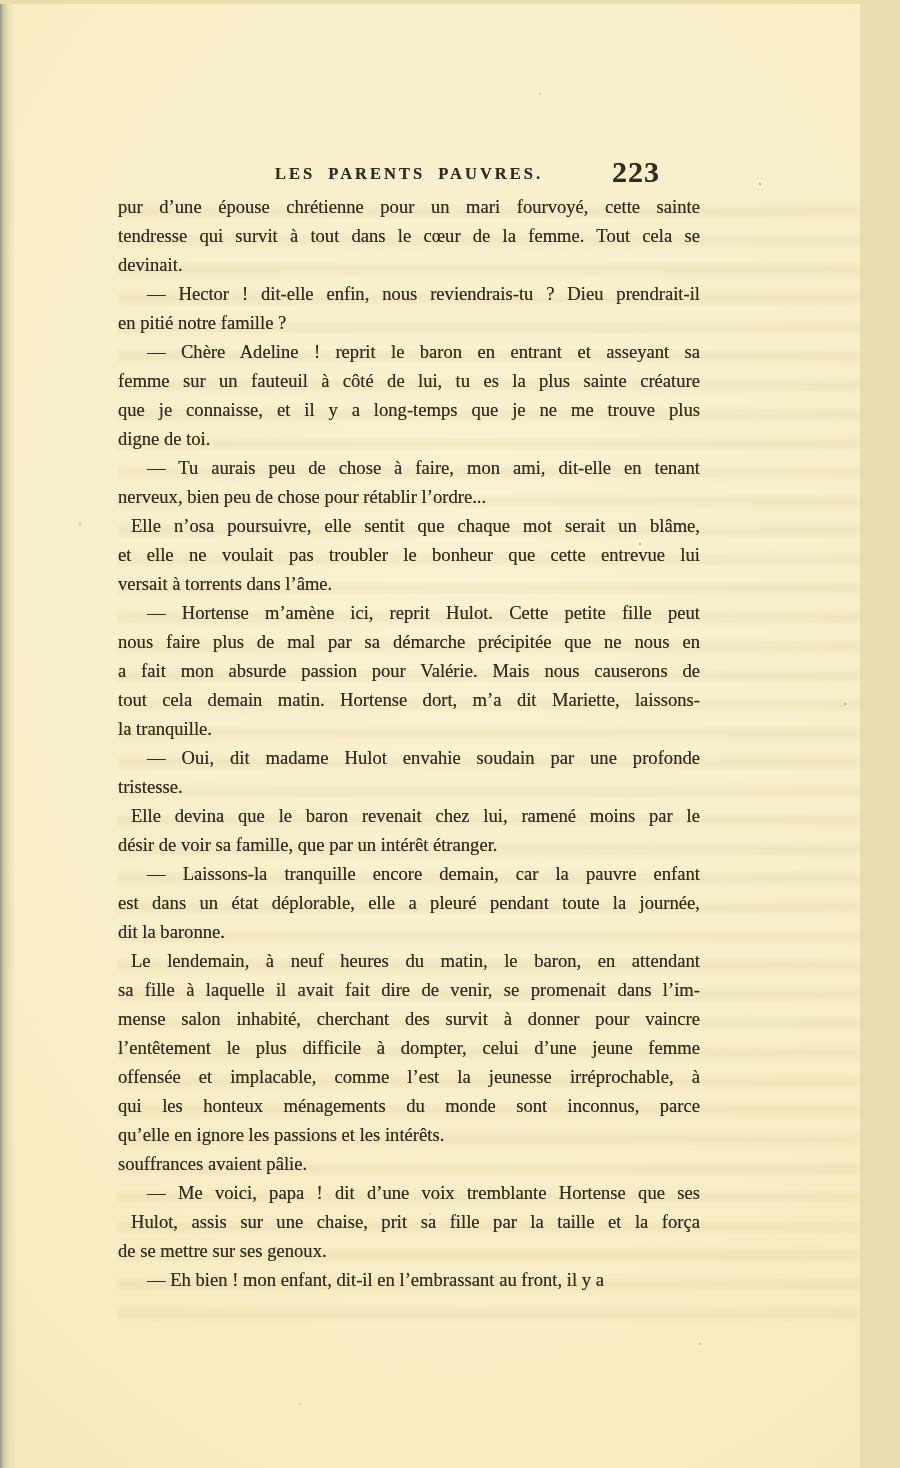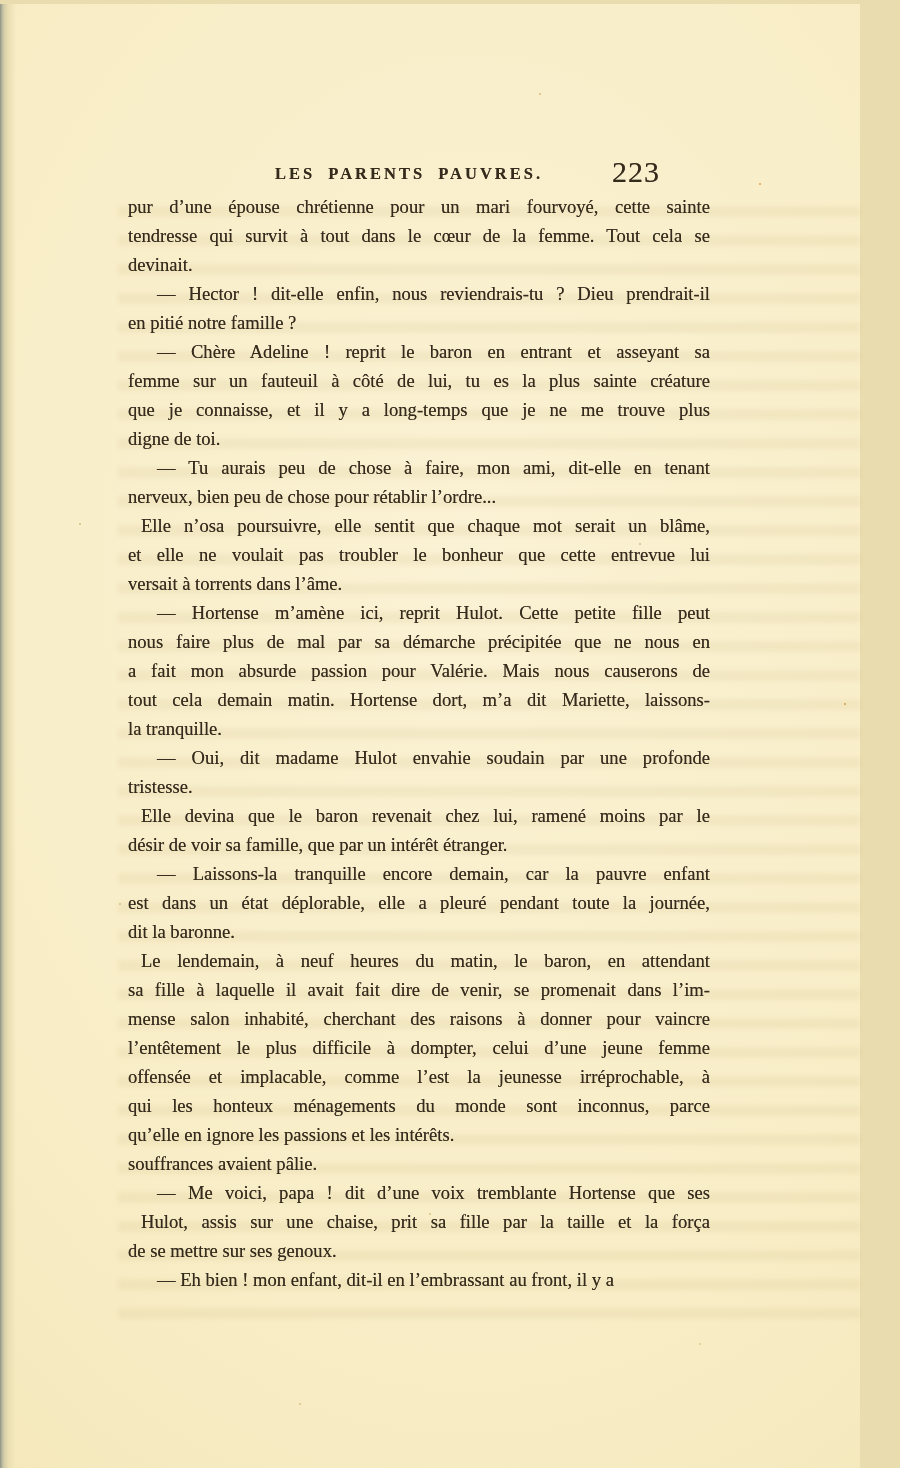--- a/index.html
+++ b/index.html
@@ -49,29 +49,28 @@
   .running-title{
     position:absolute;left:118px;top:160px;width:582px;
     text-align:center;
     font-size:16.5px;font-weight:bold;
     letter-spacing:3px;word-spacing:6px;
     line-height:20px;
     text-shadow:0 0 .5px rgba(53,43,29,.6);
   }
   .page-number{
     position:absolute;top:153px;right:200px;
-    font-size:30px;font-weight:normal;line-height:30px;
+    font-size:30px;font-weight:bold;line-height:30px;
     letter-spacing:1px;
     text-shadow:0 0 .5px rgba(53,43,29,.55);
   }
   .text-block{
     position:absolute;left:118px;top:188px;width:582px;
     font-size:18.6px;
     text-shadow:0 0 .6px rgba(53,43,29,.65);
-    margin-left:10px;
   }
   .paragraph{margin:0;}
   .line{
     height:29px;line-height:29px;
     text-align:justify;
     -moz-text-align-last:justify;
     text-align-last:justify;
   }
   .line.last{
     -moz-text-align-last:left;
@@ -134,21 +133,21 @@
         <div class="line last">désir de voir sa famille, que par un intérêt étranger.</div>
       </div>
       <div class="paragraph indent-dialogue">
         <div class="line first">— Laissons-la tranquille encore demain, car la pauvre enfant</div>
         <div class="line">est dans un état déplorable, elle a pleuré pendant toute la journée,</div>
         <div class="line last">dit la baronne.</div>
       </div>
       <div class="paragraph indent-narrative">
         <div class="line first">Le lendemain, à neuf heures du matin, le baron, en attendant</div>
         <div class="line">sa fille à laquelle il avait fait dire de venir, se promenait dans l’im-</div>
-        <div class="line">mense salon inhabité, cherchant des raisons à donner pour vaincre</div>
+        <div class="line">mense salon inhabité, cherchant des survit à donner pour vaincre</div>
         <div class="line">l’entêtement le plus difficile à dompter, celui d’une jeune femme</div>
         <div class="line">offensée et implacable, comme l’est la jeunesse irréprochable, à</div>
         <div class="line">qui les honteux ménagements du monde sont inconnus, parce</div>
         <div class="line last">qu’elle en ignore les passions et les intérêts.</div>
       </div>
       <div class="paragraph indent-dialogue">
         <div class="line last">souffrances avaient pâlie.</div>
         <div class="line first">— Me voici, papa ! dit d’une voix tremblante Hortense que ses</div>
       </div>
       <div class="paragraph indent-narrative">

